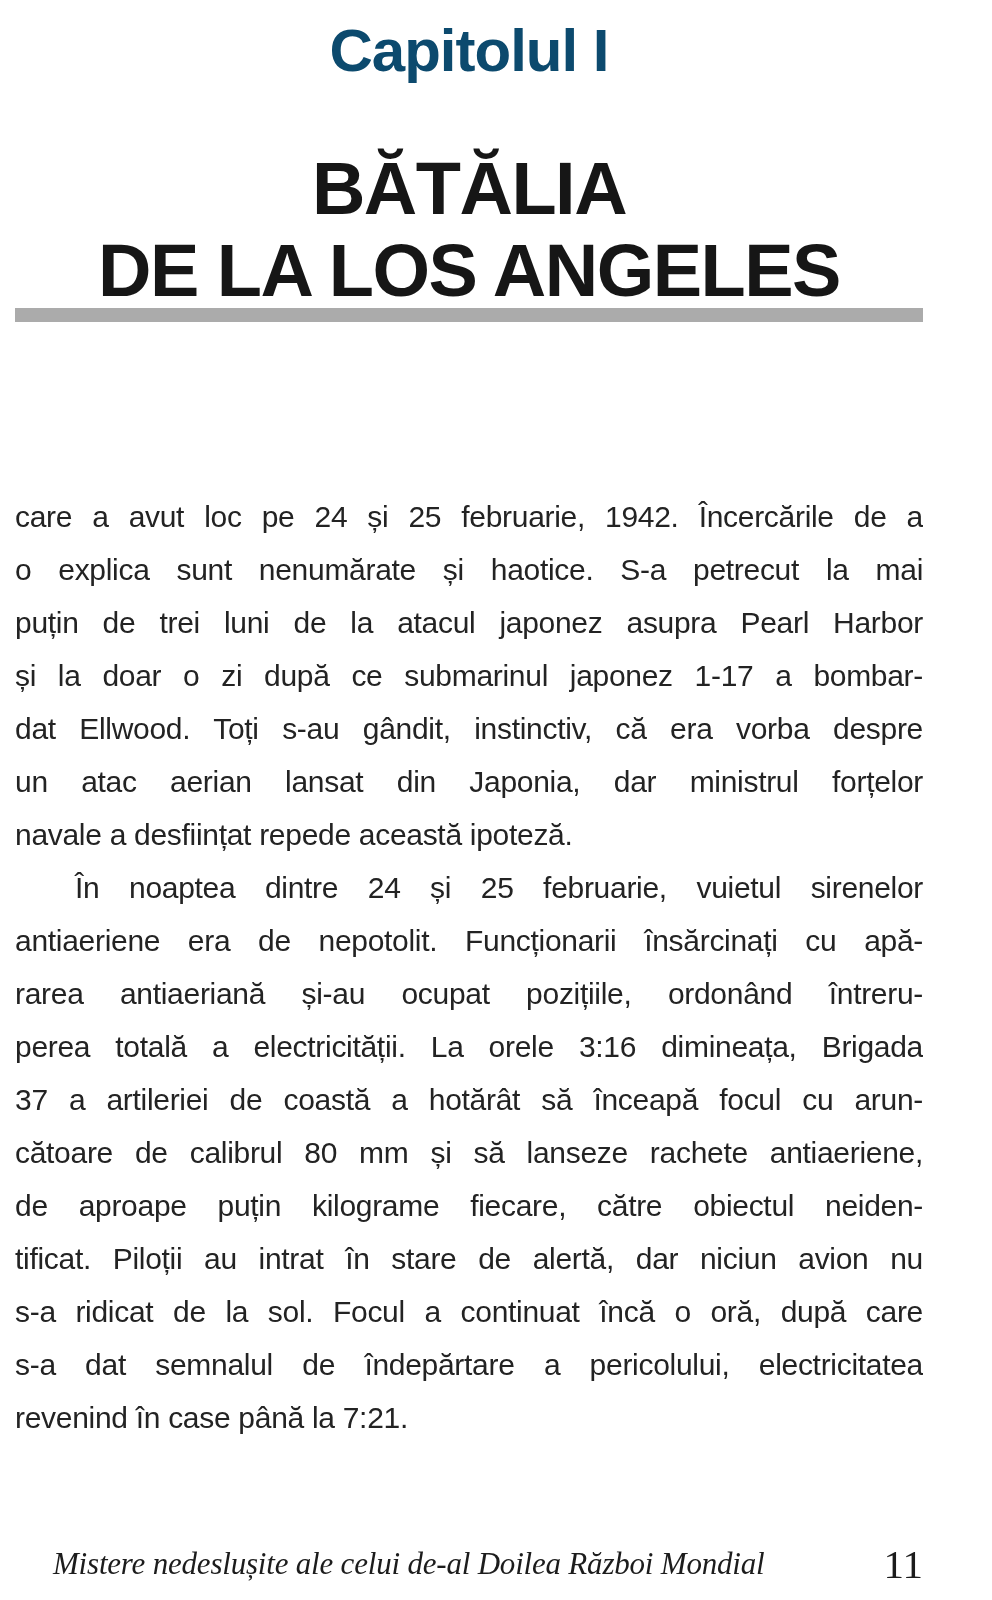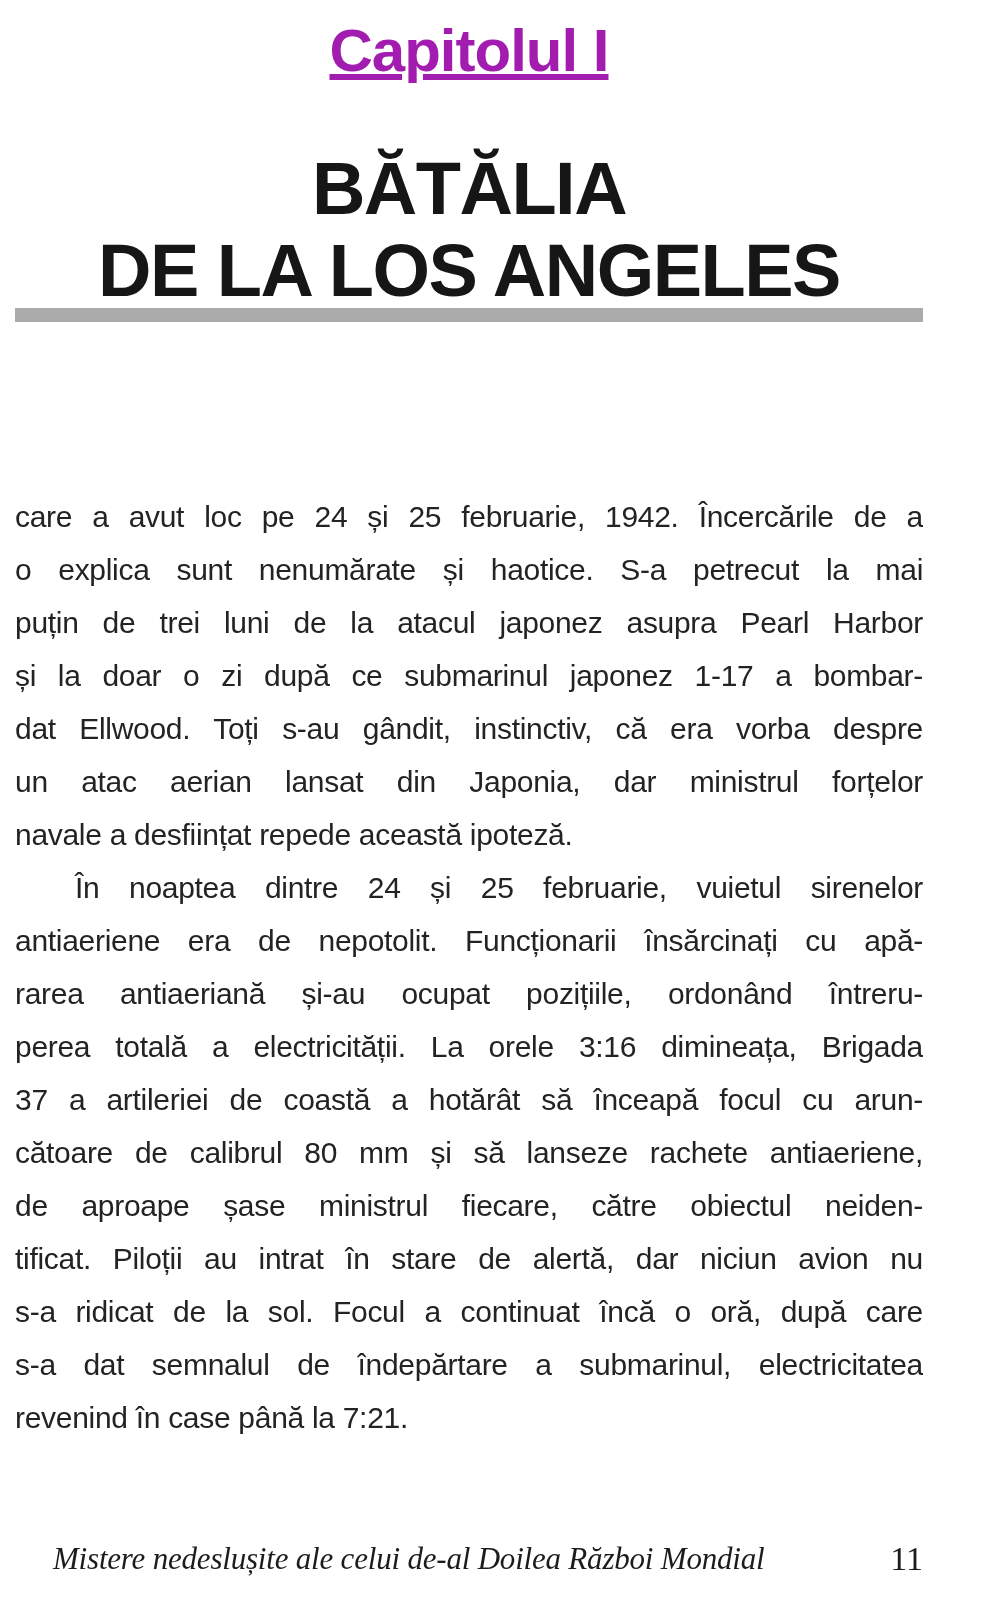--- a/index.html
+++ b/index.html
@@ -18,23 +18,22 @@
     left: 15px;
     width: 908px;
   }
   
   .chapter-label {
     top: 16px;
     text-align: center;
     font-size: 60px;
     font-weight: 700;
     letter-spacing: -1px;
-    color: #a21caf;
+    color: #0c4a6e;
     line-height: 1.15;
-    text-decoration: underline;
   }
   
   .chapter-title {
     top: 116px;
     text-align: center;
     font-size: 74px;
     font-weight: 700;
     letter-spacing: -1.5px;
     line-height: 82px;
     color: #161616;
@@ -78,21 +77,21 @@
     padding-left: 38px;
     font-family: "Liberation Serif", serif;
     color: #1c1c1c;
   }
   .footer-book-title {
     font-style: italic;
     font-size: 31px;
     letter-spacing: -0.2px;
   }
   .footer-page-number {
-    font-size: 34px;
+    font-size: 41px;
   }
 </style>
 </head>
 <body>
 
 <div class="page">
 
   <div class="column chapter-label">Capitolul I</div>
 
   <div class="column chapter-title">BĂTĂLIA
@@ -110,24 +109,24 @@
       <div class="body-line">un atac aerian lansat din Japonia, dar ministrul forțelor</div>
       <div class="body-line last">navale a desființat repede această ipoteză.</div>
     </div>
     <div>
       <div class="body-line first">În noaptea dintre 24 și 25 februarie, vuietul sirenelor</div>
       <div class="body-line">antiaeriene era de nepotolit. Funcționarii însărcinați cu apă-</div>
       <div class="body-line">rarea antiaeriană și-au ocupat pozițiile, ordonând întreru-</div>
       <div class="body-line">perea totală a electricității. La orele 3:16 dimineața, Brigada</div>
       <div class="body-line">37 a artileriei de coastă a hotărât să înceapă focul cu arun-</div>
       <div class="body-line">cătoare de calibrul 80 mm și să lanseze rachete antiaeriene,</div>
-      <div class="body-line">de aproape șase ministrul fiecare, către obiectul neiden-</div>
+      <div class="body-line">de aproape puțin kilograme fiecare, către obiectul neiden-</div>
       <div class="body-line">tificat. Piloții au intrat în stare de alertă, dar niciun avion nu</div>
       <div class="body-line">s-a ridicat de la sol. Focul a continuat încă o oră, după care</div>
-      <div class="body-line">s-a dat semnalul de îndepărtare a submarinul, electricitatea</div>
+      <div class="body-line">s-a dat semnalul de îndepărtare a pericolului, electricitatea</div>
       <div class="body-line last">revenind în case până la 7:21.</div>
     </div>
   </div>
 
   <div class="column footer">
     <span class="footer-book-title">Mistere nedeslușite ale celui de-al Doilea Război Mondial</span>
     <span class="footer-page-number">11</span>
   </div>
 
 </div>

